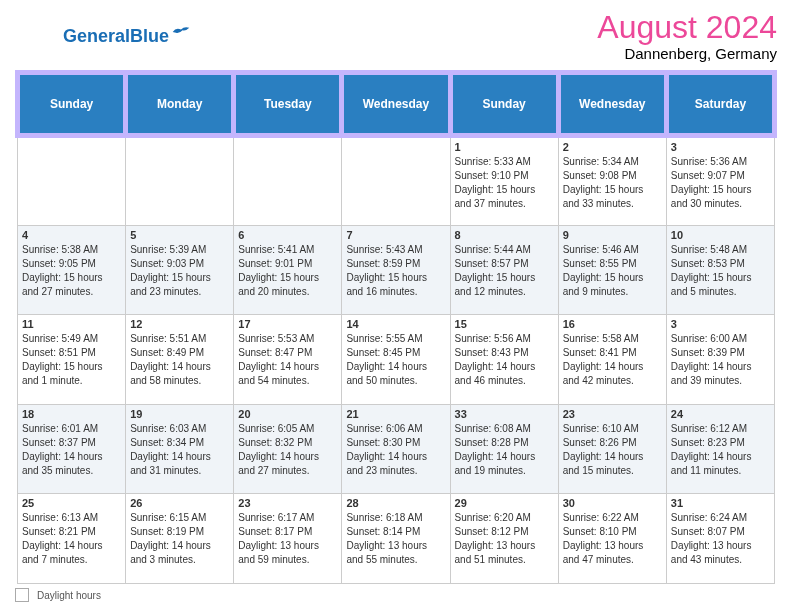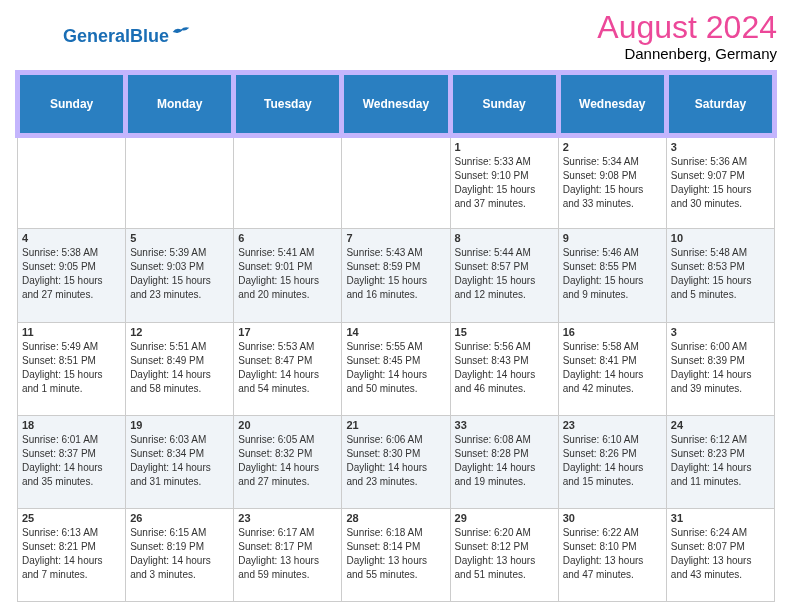--- a/index.html
+++ b/index.html
@@ -288,13 +288,17 @@
           <span class="day-info">Sunrise: 6:22 AM<br>Sunset: 8:10 PM<br>Daylight: 13 hours and 47 minutes.</span>
         </td>
           <td>
           <span class="day-num">31</span>
           <span class="day-info">Sunrise: 6:24 AM<br>Sunset: 8:07 PM<br>Daylight: 13 hours and 43 minutes.</span>
         </td>
         </tr>
       </tbody>
   </table>
 
+  <div class="footer">
+    <span class="legend-box"></span>
+    <span class="legend-label">Daylight hours</span>
+  </div>
 </div>
 
 </body></html>

